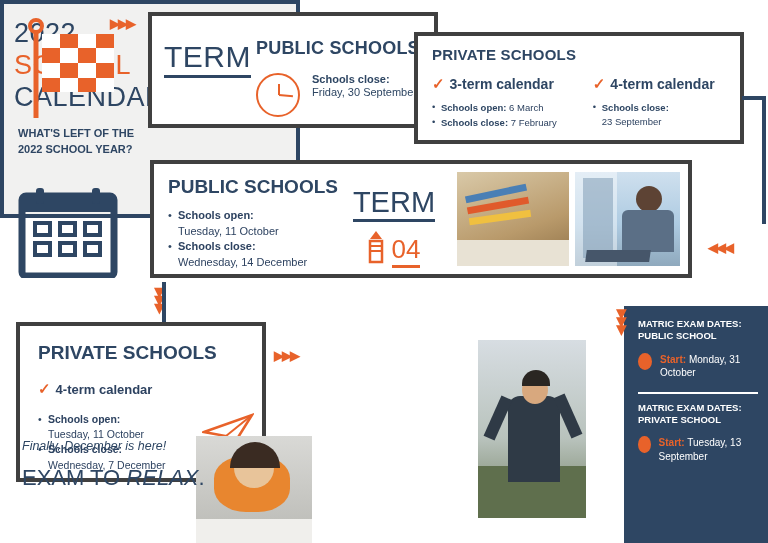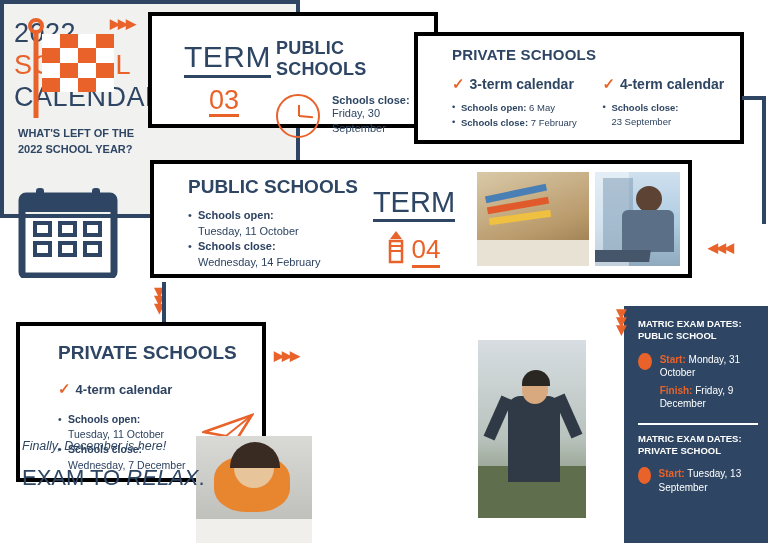--- a/index.html
+++ b/index.html
@@ -9,22 +9,21 @@
     background: #ffffff;
     position: relative;
     overflow: hidden;
     color: #2d4260;
   }
 
   
   .card {
     position: absolute;
     background: #ffffff;
-    border: 4px solid #000000;
-    padding-left: 20px;
+    border: 4px solid #404040;
   }
 
   
   #title-block { position: absolute; left: 14px; top: 18px; width: 140px; }
   #title-block .yr { font-size: 27px; font-weight: 400; color: #2e4663; letter-spacing: .5px; line-height: 1.18; }
   #title-block .sch { font-size: 27px; font-weight: 400; color: #e8622a; letter-spacing: .5px; line-height: 1.18; }
   #title-block .cal { font-size: 27px; font-weight: 400; color: #2e4663; letter-spacing: .5px; line-height: 1.18; }
   #subtitle { position: absolute; left: 18px; top: 126px; width: 120px; font-size: 11px; font-weight: bold; line-height: 1.45; color: #2e4663; }
 
   
@@ -121,21 +120,20 @@
         <rect x="42" y="57" width="15" height="12"></rect>
         <rect x="67" y="57" width="15" height="12"></rect>
     </g>
   </svg>
 </div>
 
 <div class="card" id="card-term3">
   <div style="display:flex; height:100%; padding:10px 12px; gap:12px;">
     <div style="width:80px; text-align:center; padding-top:14px;">
       <div class="term-word">TERM</div>
-      <div style="margin-top:8px;"><span class="term-num">03</span></div>
     </div>
     <div style="flex:1; padding-top:12px;">
       <div class="ps-title">PUBLIC SCHOOLS</div>
       <div style="display:flex; gap:12px; margin-top:14px; align-items:flex-start;">
         <div>
           <div class="clock">
               <div class="tick h"></div>
               <div class="tick m"></div>
             </div>
         </div>
@@ -148,21 +146,21 @@
   </div>
 </div>
 
 <div class="card" id="card-priv-top">
   <div style="padding:10px 14px;">
     <div class="hdr">PRIVATE SCHOOLS</div>
     <div style="display:flex; margin-top:12px; gap:18px;">
       <div style="width:150px;">
         <div><span class="chk">✓</span><span class="cal-lbl">3-term calendar</span></div>
         <ul class="bullets" style="margin-top:8px;">
-          <li><b>Schools open:</b> <span>6 May</span></li>
+          <li><b>Schools open:</b> <span>6 March</span></li>
           <li><b>Schools close:</b> <span>7 February</span></li>
         </ul>
       </div>
       <div style="width:140px;">
         <div><span class="chk">✓</span><span class="cal-lbl">4-term calendar</span></div>
         <ul class="bullets" style="margin-top:8px;">
           <li><b>Schools close:</b><br><span>23 September</span></li>
         </ul>
       </div>
     </div>
@@ -175,21 +173,21 @@
 <div class="arrows" style="left:708px; top:240px;">◀◀◀</div>
 
 <div class="card" id="card-term4">
   <div style="display:flex; height:100%;">
     <div style="width:185px; padding:12px 0 0 14px;">
       <div class="ps-title">PUBLIC SCHOOLS</div>
       <ul style="margin-top:10px;">
         <li><b>Schools open:</b></li>
         <li class="plain"><span>Tuesday, 11 October</span></li>
         <li><b>Schools close:</b></li>
-        <li class="plain"><span>Wednesday, 14 February</span></li>
+        <li class="plain"><span>Wednesday, 14 December</span></li>
       </ul>
     </div>
     <div style="width:110px; text-align:center; padding-top:22px;">
       <div class="term-word">TERM</div>
       <div style="margin-top:8px; display:flex; align-items:flex-end; justify-content:center; gap:8px;">
         <span>
           <svg width="16" height="34" viewBox="0 0 16 34">
               <polygon points="8,1 14,9 2,9" fill="#e8622a"></polygon>
               <rect x="2" y="11" width="12" height="21" fill="none" stroke="#e8622a" stroke-width="2.5"></rect>
               <line x1="2" y1="16" x2="14" y2="16" stroke="#e8622a" stroke-width="2"></line>
@@ -290,21 +288,20 @@
   <div style="position:absolute; right:12px; top:54px; width:12px; height:44px; background:#2f3a46; transform:rotate(-24deg);"></div>
 </div>
 
 <div id="panel-matric">
   <div style="padding:12px 10px 0 14px;">
     <div class="sec-title">MATRIC EXAM DATES: PUBLIC SCHOOL</div>
     <div style="display:flex; gap:8px; margin-top:10px; align-items:flex-start;">
       <span class="dot"></span>
       <div>
         <div class="row"><b>Start:</b> <span>Monday, 31 October</span></div>
-        <div class="row" style="margin-top:4px;"><b>Finish:</b> <span>Friday, 9 December</span></div>
       </div>
     </div>
     <div class="divider" style="margin-top:12px;"></div>
     <div class="sec-title" style="margin-top:8px;">MATRIC EXAM DATES: PRIVATE SCHOOL</div>
     <div style="display:flex; gap:8px; margin-top:10px; align-items:flex-start;">
       <span class="dot"></span>
       <div>
         <div class="row"><b>Start:</b> <span>Tuesday, 13 September</span></div>
       </div>
     </div>

